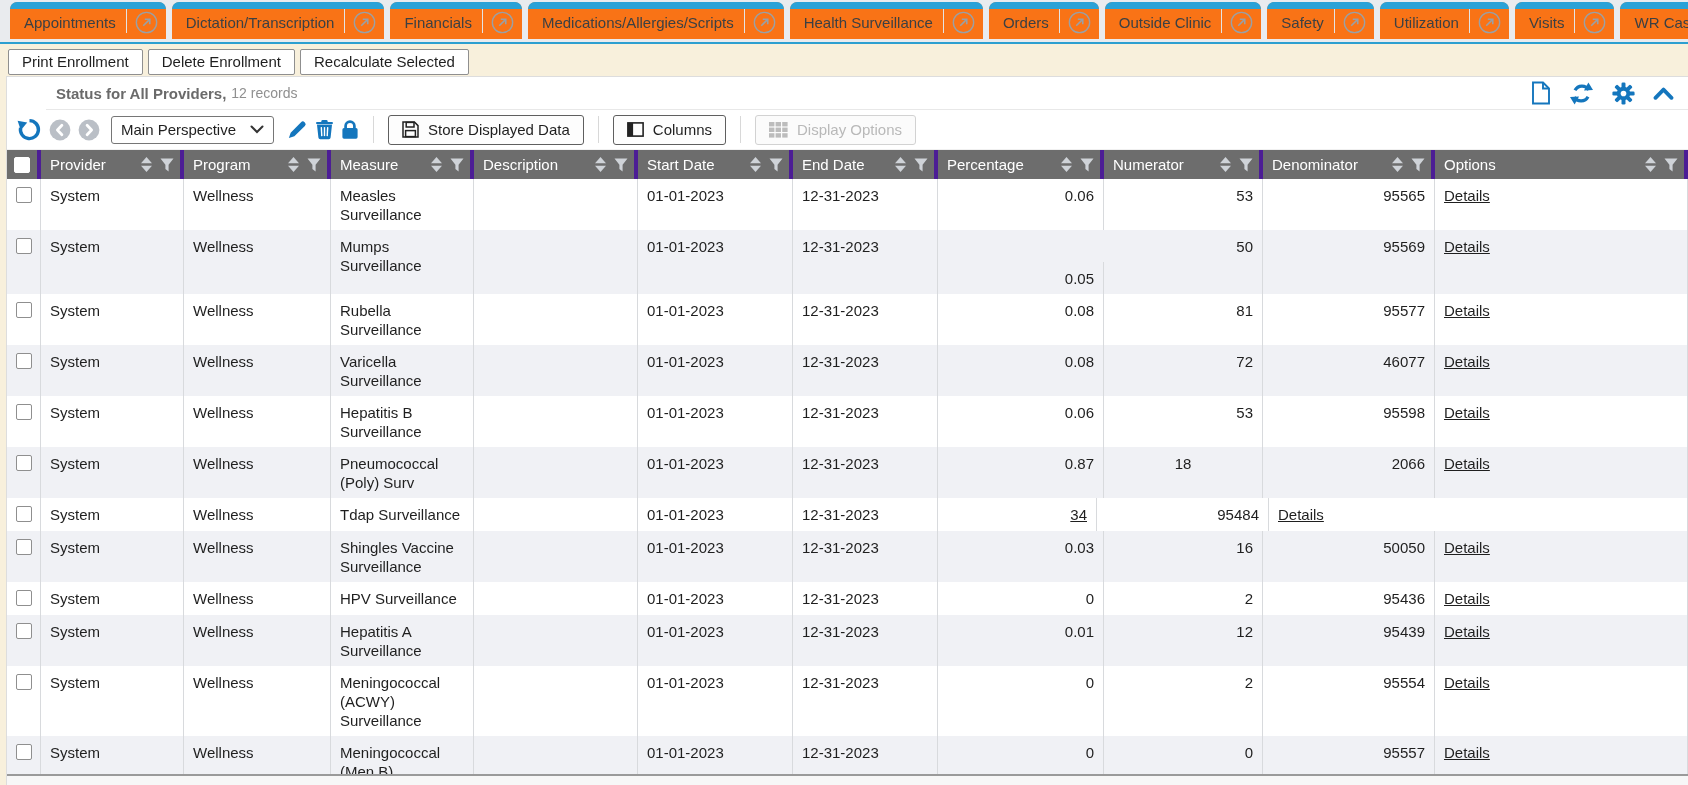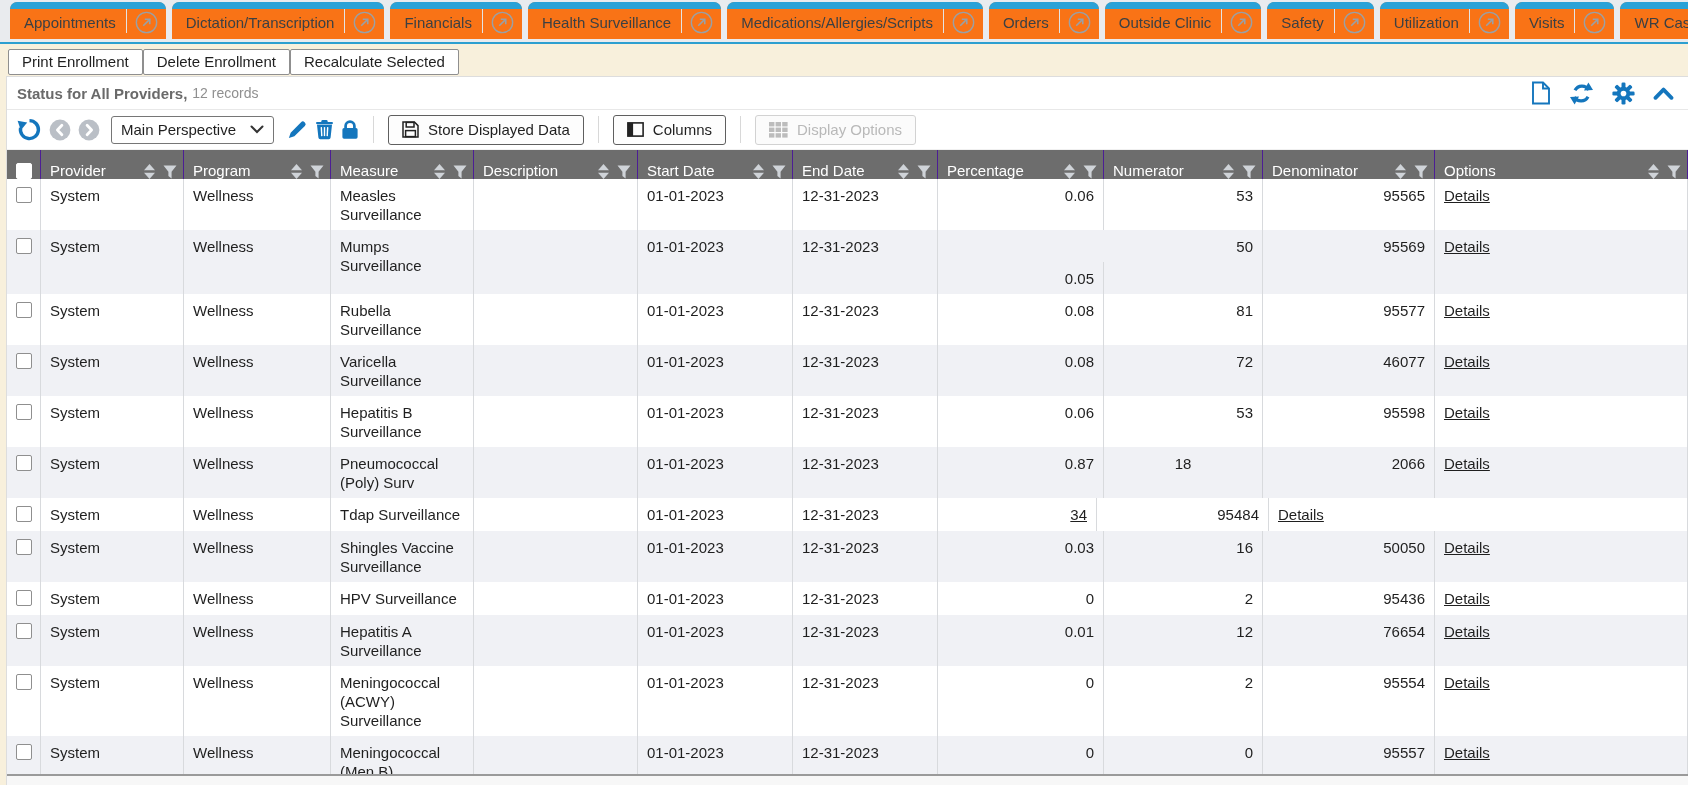--- a/index.html
+++ b/index.html
@@ -8,48 +8,48 @@
   
   .tabbar{height:44px;background:#e9ebee;border-bottom:2px solid #2d9fd0;display:flex;align-items:flex-end;
           padding:0 0 3px 10px;gap:6px;white-space:nowrap;overflow:hidden;box-sizing:border-box;}
   .tab{flex:none;background:#f97316;height:37px;border-radius:8px 8px 0 0;display:flex;align-items:center;
        padding:0 8px 0 14px;position:relative;cursor:pointer;}
   .tab::before{content:"";position:absolute;top:0;left:0;right:0;height:7px;background:#2aa2d7;border-radius:8px 8px 0 0;}
   .tab-label{font-size:15px;color:#3c4043;padding:6px 10px 2px 0;border-right:1px solid #e4e4e4;margin-right:8px;}
   .popout{display:inline-flex;align-items:center;margin-top:4px;}
 
   
-  .btnrow{display:flex;padding:5px 0 4px 8px;align-items:flex-end;}
+  .btnrow{display:flex;gap:5px;padding:5px 0 4px 8px;align-items:flex-end;}
   .action-btn{background:#fff;border:1px solid #8f8f8f;border-radius:2px;font-family:inherit;
               font-size:15px;color:#1f1f1f;padding:3px 13px 4px;cursor:pointer;}
 
   
   .panel{position:absolute;left:6px;right:0;top:76px;bottom:0;background:#fff;
          border-left:1px solid #ddd;border-top:1px solid #ddd;display:flex;flex-direction:column;box-sizing:border-box;}
 
-  .statusrow{height:32px;display:flex;align-items:center;padding:0 14px 0 10px;border-bottom:1px solid #e8e8e8;}
+  .statusrow{height:32px;display:flex;align-items:center;padding:0 14px 0 10px;border-bottom:1px solid #e8e8e8;margin-left:39px;}
   .status-title{font-size:15px;font-weight:bold;color:#6a6a6a;}
   .status-records{font-size:14px;color:#8f8f8f;margin-left:5px;}
   .status-icons{margin-left:auto;display:flex;align-items:center;gap:18px;}
   .status-icons .ibtn{display:inline-flex;cursor:pointer;}
 
   .toolbar{height:39px;display:flex;align-items:center;padding:0 10px;gap:7px;border-bottom:1px solid #f0f0f0;}
   .ibtn{display:inline-flex;align-items:center;}
   .navbtn{display:inline-flex;}
   .vdiv{width:1px;height:27px;background:#d8d8d8;margin:0 7px;}
   .select{display:inline-flex;align-items:center;border:1px solid #767676;border-radius:3px;background:#fff;
           height:28px;padding:0 9px;margin-left:4px;cursor:pointer;min-width:162px;box-sizing:border-box;}
   .select-label{font-size:15px;color:#1f1f1f;flex:1;padding-right:14px;}
   .tbtn{display:inline-flex;align-items:center;gap:9px;background:#fdfdfd;border:1px solid #5f5f5f;border-radius:3px;
         height:30px;padding:0 13px;font-size:15px;color:#1f1f1f;cursor:pointer;font-family:inherit;}
   .tbtn.disabled{border-color:#d2d2d2;color:#b9b9b9;background:#fbfbfb;cursor:default;}
 
   
   .grid-header{display:flex;background:#6d6d6d;height:29px;flex:none;}
-  .hcell{display:flex;align-items:flex-end;padding:0 6px 0 9px;border-right:1px solid #4c1d95;box-sizing:border-box;flex:none;}
+  .hcell{display:flex;align-items:center;padding:0 6px 0 9px;border-right:4px solid #4c1d95;box-sizing:border-box;flex:none;}
   .hcell .hlabel{color:#fff;font-size:15px;flex:1;white-space:nowrap;overflow:hidden;}
   .hcell .hicons{display:flex;align-items:center;gap:8px;margin-left:4px;}
   .hcell.cbcol{justify-content:center;padding:0;}
 
   .grid-rows{flex:1;display:flex;flex-direction:column;overflow:hidden;}
   .row{display:flex;min-height:33px;background:#fff;flex:none;}
   .row:nth-child(even){background:#f0f1f5;}
   .row:last-child{flex:1;}
   .cell{padding:7px 9px 6px;border-right:1px solid #d8dadd;box-sizing:border-box;font-size:15px;color:#1f1f1f;
         line-height:19px;flex:none;overflow:hidden;}
@@ -90,31 +90,31 @@
         <span class="tab-label">Financials</span>
         <span class="popout">
           <svg width="23" height="23" viewBox="0 0 24 24">
             <circle cx="12" cy="12" r="10.6" fill="none" stroke="#9aa0a6" stroke-width="1.4"></circle>
             <path d="M8.6 15.4 L14.8 9.2" stroke="#9aa0a6" stroke-width="1.7" fill="none"></path>
             <path d="M10.2 8.6 H15.4 V13.8" stroke="#9aa0a6" stroke-width="1.7" fill="none"></path>
           </svg>
         </span>
       </div>
       <div class="tab">
+        <span class="tab-label">Medications/Allergies/Scripts</span>
+        <span class="popout">
+          <svg width="23" height="23" viewBox="0 0 24 24">
+            <circle cx="12" cy="12" r="10.6" fill="none" stroke="#9aa0a6" stroke-width="1.4"></circle>
+            <path d="M8.6 15.4 L14.8 9.2" stroke="#9aa0a6" stroke-width="1.7" fill="none"></path>
+            <path d="M10.2 8.6 H15.4 V13.8" stroke="#9aa0a6" stroke-width="1.7" fill="none"></path>
+          </svg>
+        </span>
+      </div>
+      <div class="tab">
         <span class="tab-label">Health Surveillance</span>
-        <span class="popout">
-          <svg width="23" height="23" viewBox="0 0 24 24">
-            <circle cx="12" cy="12" r="10.6" fill="none" stroke="#9aa0a6" stroke-width="1.4"></circle>
-            <path d="M8.6 15.4 L14.8 9.2" stroke="#9aa0a6" stroke-width="1.7" fill="none"></path>
-            <path d="M10.2 8.6 H15.4 V13.8" stroke="#9aa0a6" stroke-width="1.7" fill="none"></path>
-          </svg>
-        </span>
-      </div>
-      <div class="tab">
-        <span class="tab-label">Medications/Allergies/Scripts</span>
         <span class="popout">
           <svg width="23" height="23" viewBox="0 0 24 24">
             <circle cx="12" cy="12" r="10.6" fill="none" stroke="#9aa0a6" stroke-width="1.4"></circle>
             <path d="M8.6 15.4 L14.8 9.2" stroke="#9aa0a6" stroke-width="1.7" fill="none"></path>
             <path d="M10.2 8.6 H15.4 V13.8" stroke="#9aa0a6" stroke-width="1.7" fill="none"></path>
           </svg>
         </span>
       </div>
       <div class="tab">
         <span class="tab-label">Orders</span>
@@ -611,21 +611,21 @@
             <span class="cb"></span>
           </div>
           <div class="cell" style="width: 143px;">System</div>
           <div class="cell" style="width: 147px;">Wellness</div>
           <div class="cell" style="width: 143px;">Hepatitis A Surveillance</div>
           <div class="cell" style="width: 164px;"></div>
           <div class="cell" style="width: 155px;">01-01-2023</div>
           <div class="cell" style="width: 145px;">12-31-2023</div>
           <div class="cell num" style="width: 166px;">0.01</div>
           <div class="cell num" style="width: 159px;">12</div>
-          <div class="cell num" style="width: 172px;">76654</div>
+          <div class="cell num" style="width: 172px;">95439</div>
           <div class="cell" style="width: 254px; flex: 1 1 0%;"><a class="details-link">Details</a></div>
         </div>
         <div class="row">
           <div class="cell cbcol" style="width: 34px;">
             <span class="cb"></span>
           </div>
           <div class="cell" style="width: 143px;">System</div>
           <div class="cell" style="width: 147px;">Wellness</div>
           <div class="cell" style="width: 143px;">Meningococcal (ACWY) Surveillance</div>
           <div class="cell" style="width: 164px;"></div>

